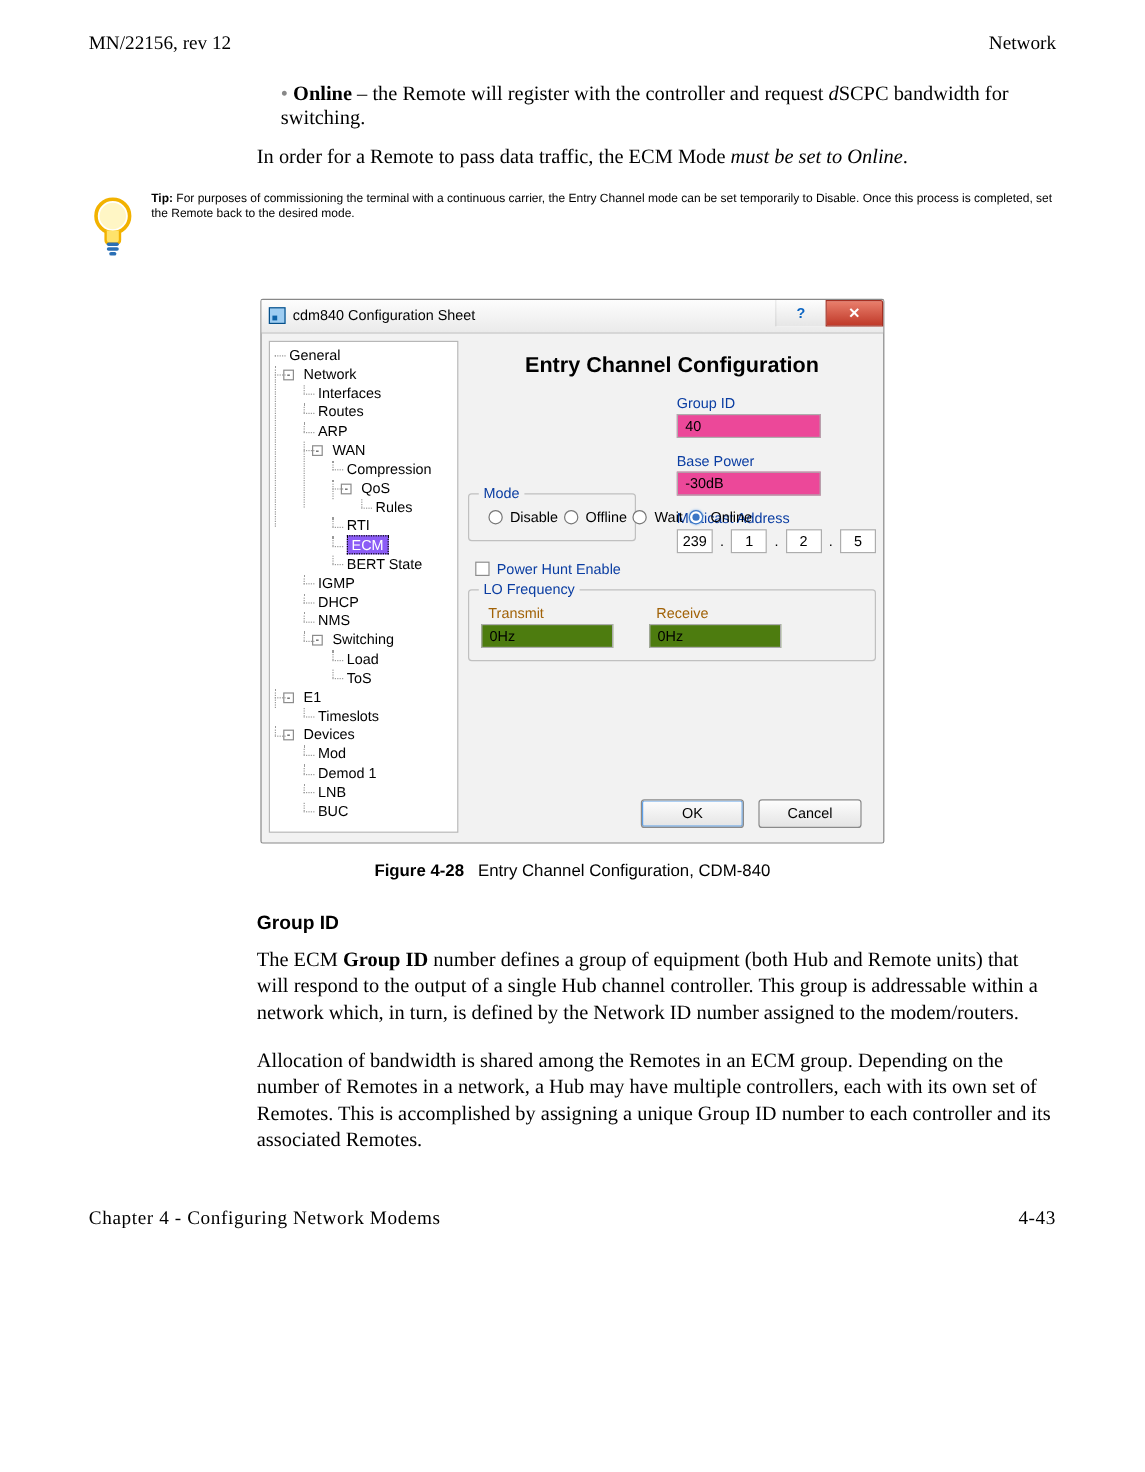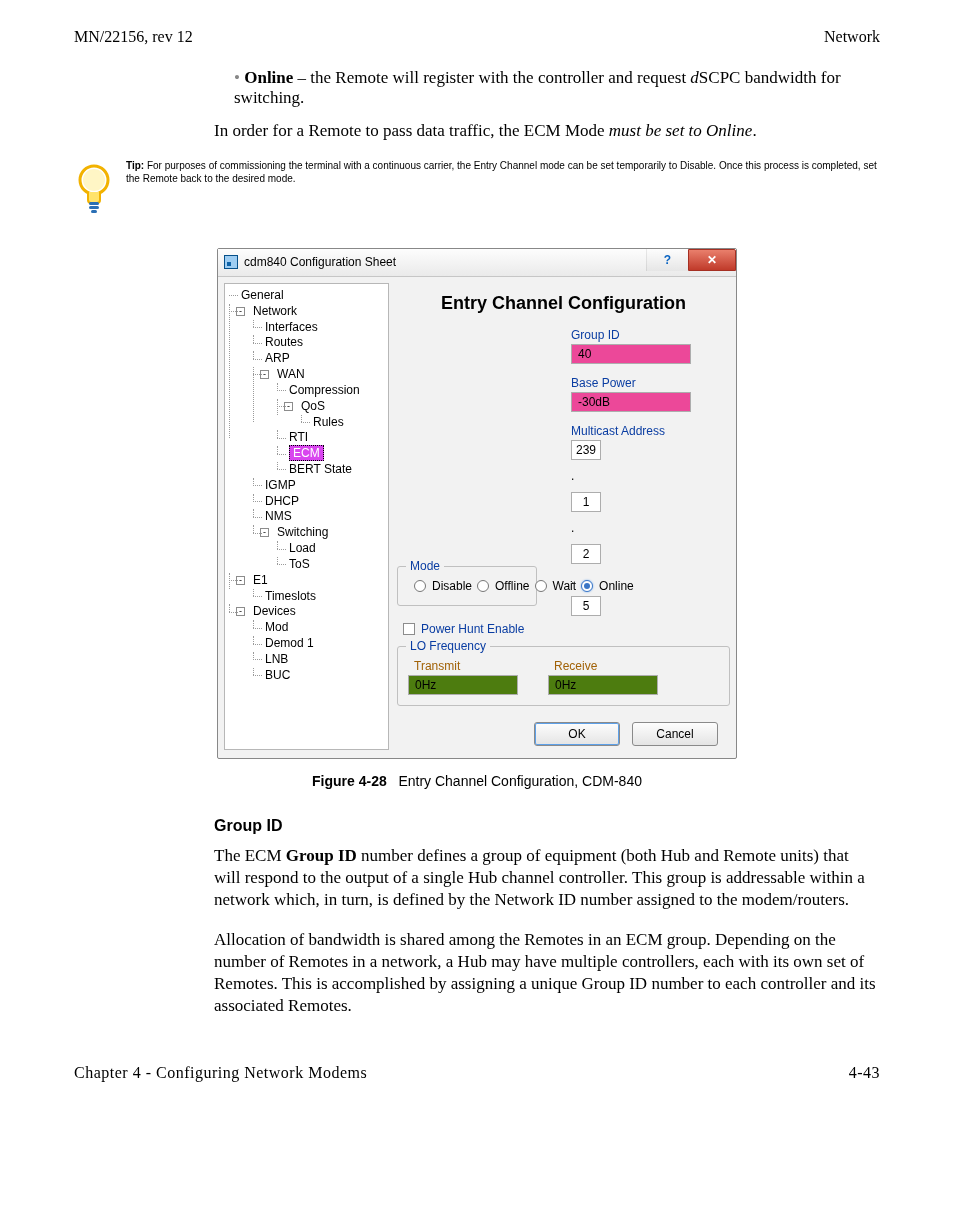--- a/index.html
+++ b/index.html
@@ -149,21 +149,21 @@
   .tree > ul > li:first-child::before { top:0.62em; }
   .tree li:last-child::before { bottom: auto; height:0.62em; }
   .expander {
     display:inline-block; width:9px; height:9px;
     border:1px solid #8c8c8c; background:#fff;
     font-size:9px; line-height:7px; text-align:center;
     margin-right:3px; vertical-align:1px;
     transform: translateX(-5px);
   }
   .sel {
-    background:#d946ef; color:#fff; padding:0 3px;
+    background:#8b5cf6; color:#fff; padding:0 3px;
     border:1px dotted #000;
   }
   .content-pane { flex:1; display:flex; flex-direction:column; }
   .panel-title {
     text-align:center;
     font-size:18px; font-weight:bold;
     font-family: Arial, Helvetica, sans-serif;
     margin: 10px 0 14px 0;
   }
   .groupbox {
@@ -216,21 +216,21 @@
     margin-top:auto;
   }
   .btn {
     width: 86px; height:24px;
     background: linear-gradient(#fdfdfd,#e4e4e4);
     border:1px solid #8a8a8a; border-radius:3px;
     font-size:12px; display:flex; align-items:center; justify-content:center;
   }
   .btn.default { box-shadow: 0 0 0 1px #5da0e8 inset; }
   .spacer-grow { flex:1; }
-  .ma-wrap { display:flex; gap:6px; margin-top:2px;flex-direction:column; }
+  .ma-wrap { display:flex; gap:6px; margin-top:2px; }
   .ma-seg { background:#fff; border:1px solid #adadad; font-size:12px; padding:1px 4px; width:30px; text-align:center; height:20px; line-height:16px;}
   .ma-dot { line-height:20px; }
   .lightbulb-svg { width:40px; height:56px; }
 </style>
 </head>
 <body>
 
 <div class="header-row">
   <div>MN/22156, rev 12</div>
   <div>Network</div>

